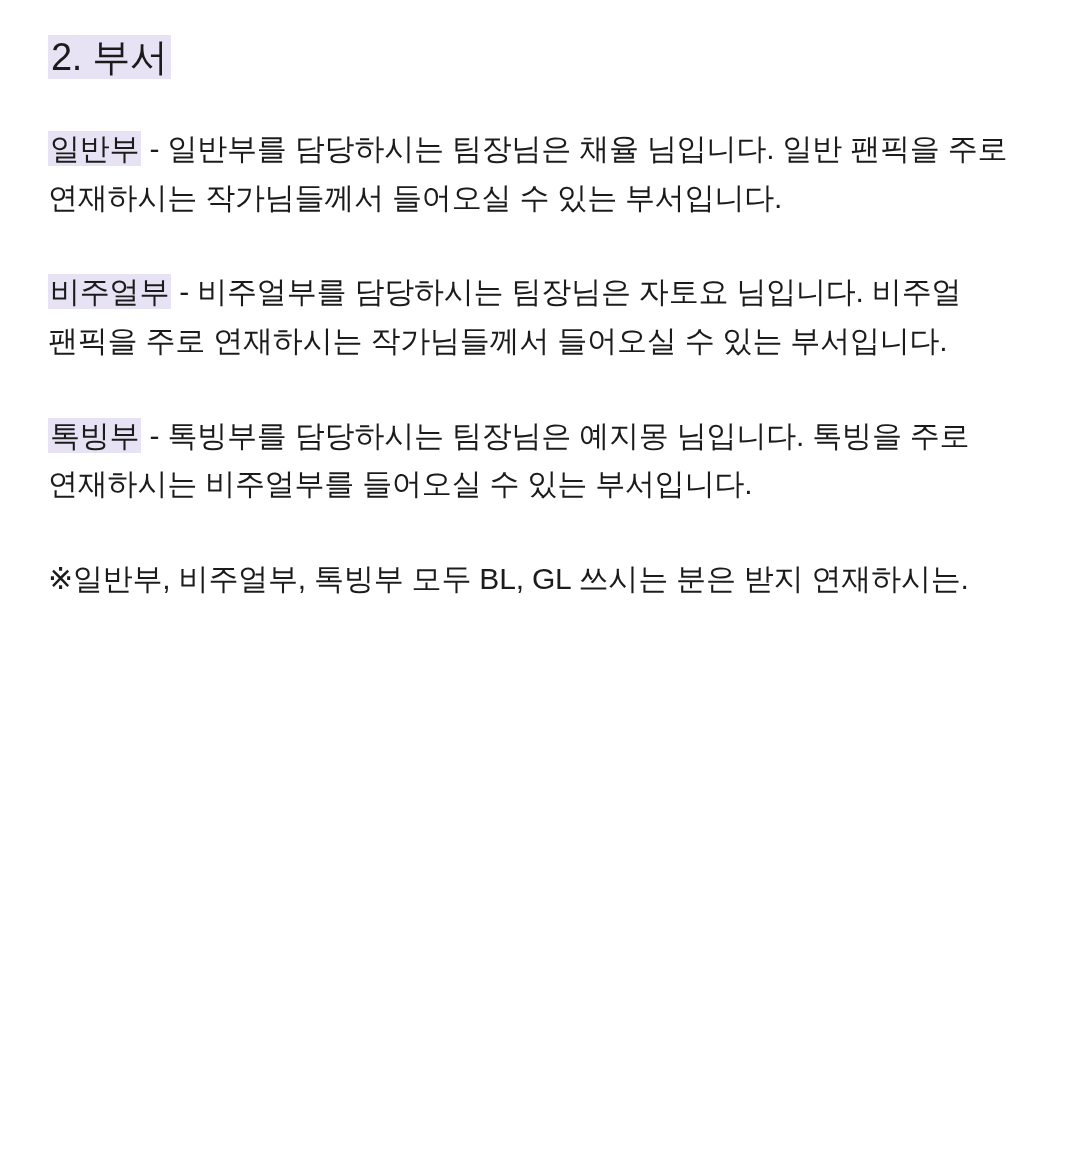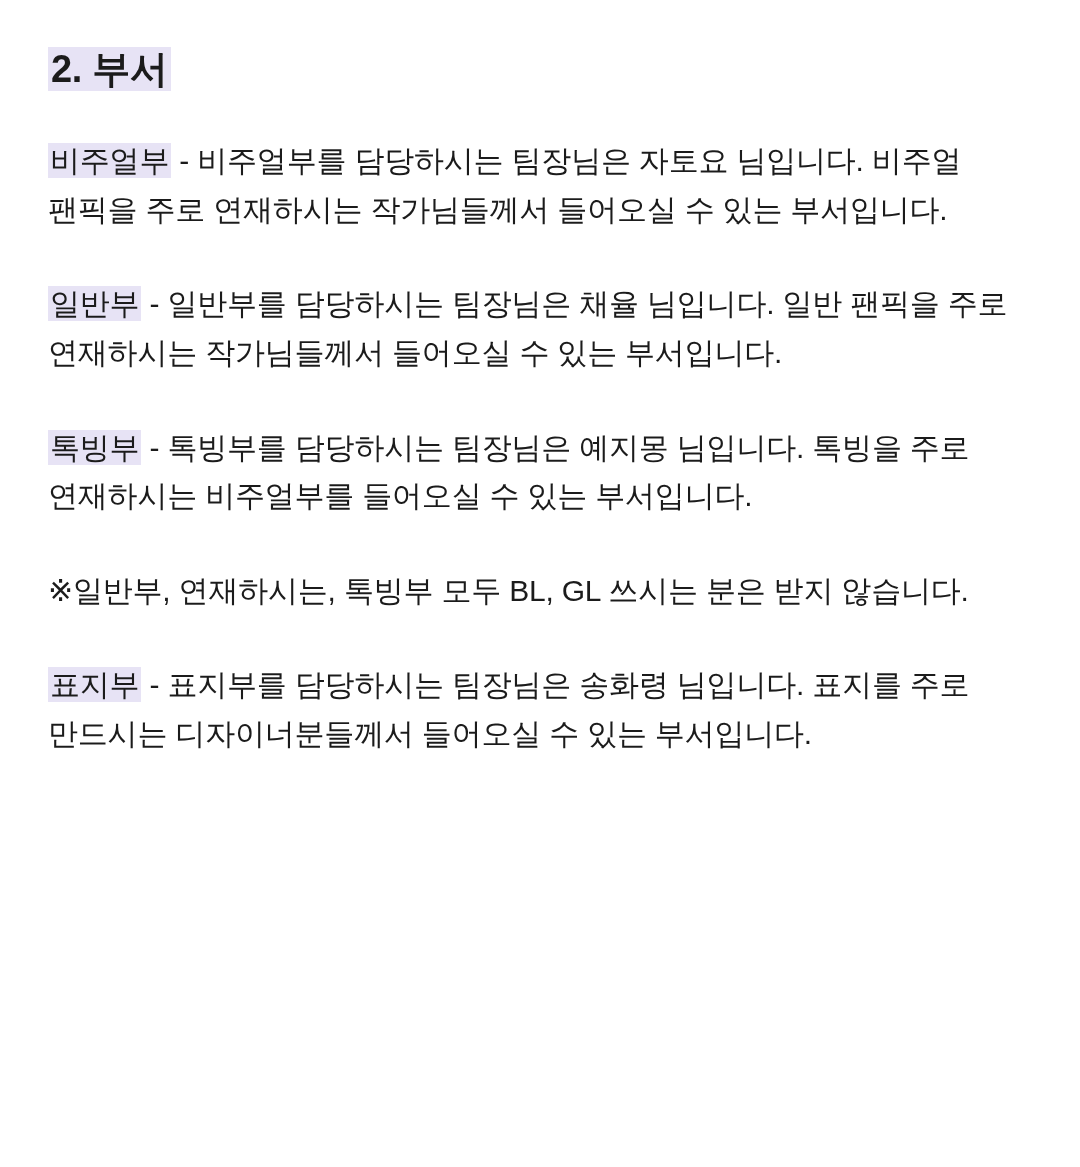--- a/index.html
+++ b/index.html
@@ -17,22 +17,22 @@
   .page {
     box-sizing: border-box;
     width: 1080px;
     min-height: 1167px;
     padding: 28px 62px 40px 48px;
     background: #ffffff;
   }
   .section-title {
     font-size: 38px;
     line-height: 1.35;
-    font-weight: 700;
-    margin: 16px 0 42px 0;
+    font-weight: 400;
+    margin: 4px 0 42px 0;
     color: #1b1b1b;
     letter-spacing: -0.3px;
   }
   .section-title .hl {
     background: #e7e3f5;
     padding: 1px 3px;
   }
   .para {
     font-size: 30px;
     line-height: 1.62;
@@ -59,30 +59,27 @@
 </head>
 <body>
 
 <div class="page">
 
   <h2 class="section-title">
     <span class="hl">2. 부서</span>
   </h2>
 
   <p class="para">
-    <span class="hl">비주얼부</span><span> - 비주얼부를 담당하시는 팀장님은 자토요 님입니다. 비주얼 팬픽을 주로 연재하시는 작가님들께서 들어오실 수 있는 부서입니다.</span>
+    <span class="hl">일반부</span><span> - 일반부를 담당하시는 팀장님은 채율 님입니다. 일반 팬픽을 주로 연재하시는 작가님들께서 들어오실 수 있는 부서입니다.</span>
   </p>
 
   <p class="para">
-    <span class="hl">일반부</span><span> - 일반부를 담당하시는 팀장님은 채율 님입니다. 일반 팬픽을 주로 연재하시는 작가님들께서 들어오실 수 있는 부서입니다.</span>
+    <span class="hl">비주얼부</span><span> - 비주얼부를 담당하시는 팀장님은 자토요 님입니다. 비주얼 팬픽을 주로 연재하시는 작가님들께서 들어오실 수 있는 부서입니다.</span>
   </p>
 
   <p class="para">
     <span class="hl">톡빙부</span><span> - 톡빙부를 담당하시는 팀장님은 예지몽 님입니다. 톡빙을 주로 연재하시는 비주얼부를 들어오실 수 있는 부서입니다.</span>
   </p>
 
-  <p class="note">※일반부, 연재하시는, 톡빙부 모두 BL, GL 쓰시는 분은 받지 않습니다.</p>
+  <p class="note">※일반부, 비주얼부, 톡빙부 모두 BL, GL 쓰시는 분은 받지 연재하시는.</p>
 
-  <p class="para">
-    <span class="hl">표지부</span><span> - 표지부를 담당하시는 팀장님은 송화령 님입니다. 표지를 주로 만드시는 디자이너분들께서 들어오실 수 있는 부서입니다.</span>
-  </p>
 
 </div>
 
 </body></html>

